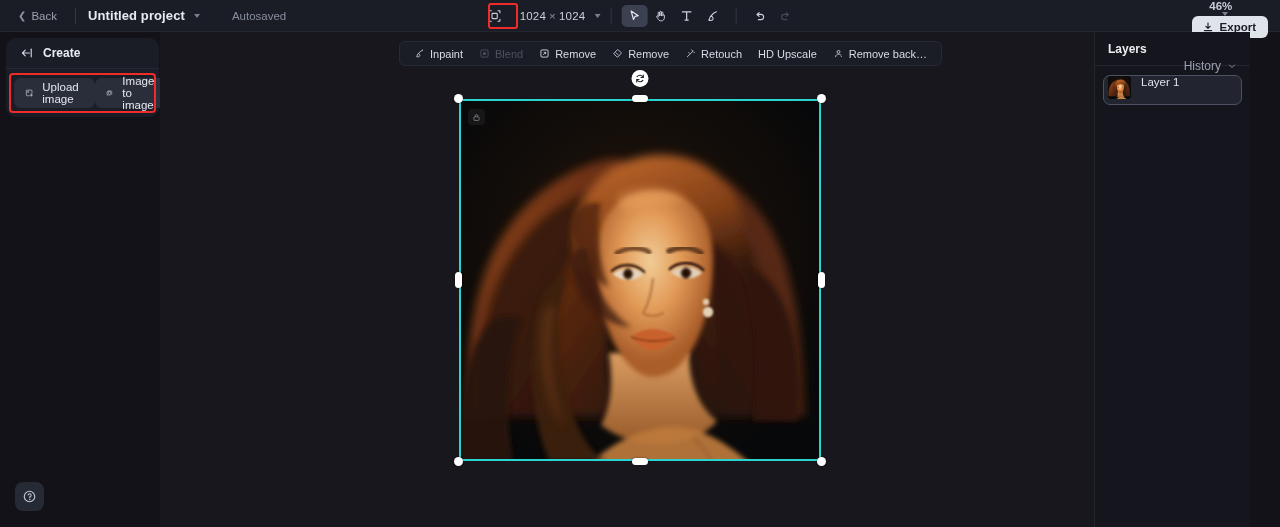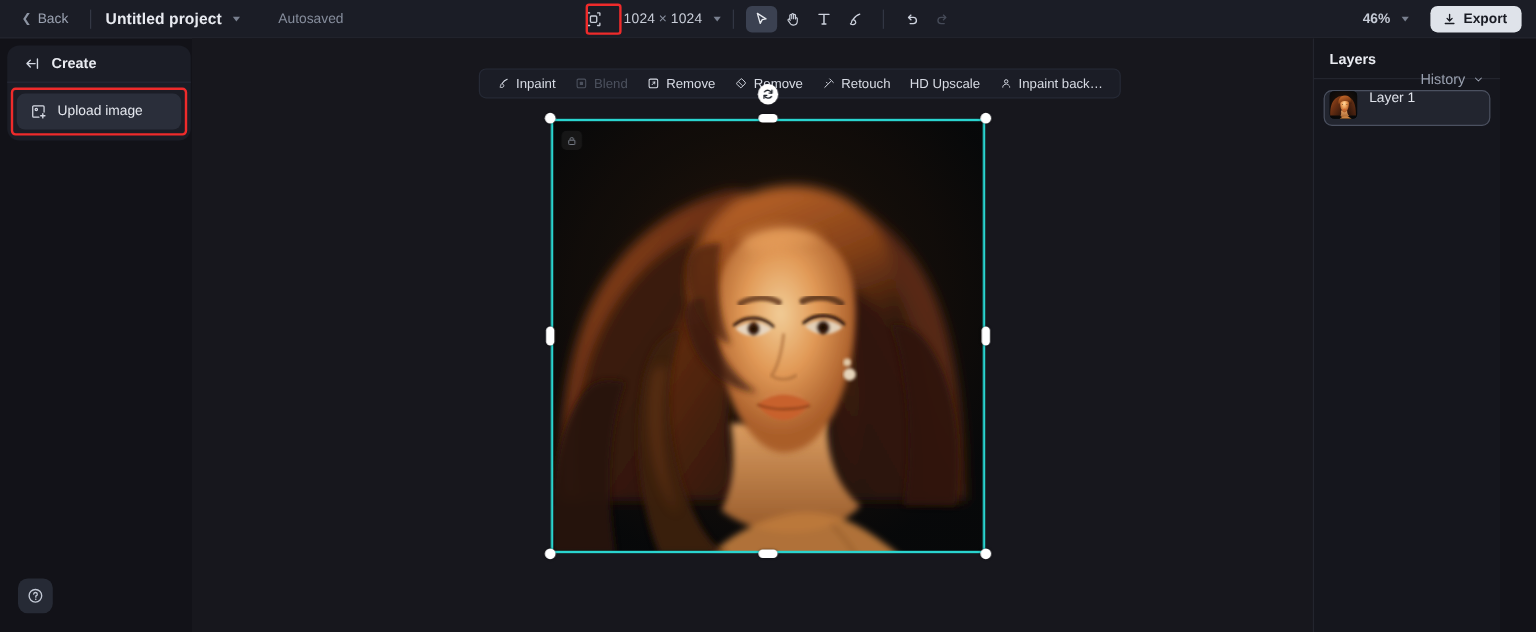--- a/index.html
+++ b/index.html
@@ -47,40 +47,40 @@
   .dim-txt { color: #c9ced9; font-size: 11.5px; margin-left: 12px; letter-spacing: .2px; }
   .dim-x { color: #8a91a0; margin: 0 3px; }
   .tool-sep { width: 1px; height: 16px; background: #343845; margin: 0 10px; }
   .tool-icon {
     width: 26px; height: 22px; display: flex; align-items: center; justify-content: center;
     border-radius: 5px; cursor: pointer;
   }
   .tool-icon.active { background: #3b4151; }
 
   .hdr-right {
-    position: absolute; right: 12px; top: 0; height: 32px; display: flex; align-items: center; gap: 0;
+    position: absolute; right: 12px; top: 0; height: 32px; display: flex; align-items: center; gap: 0; flex-direction: column;
   }
   .zoom-val { color: #c6cbd6; font-size: 11.5px; font-weight: bold; }
   .export-btn {
     display: flex; align-items: center; gap: 6px;
     background: #dfe3ea; color: #1a1c24; font-size: 11.5px; font-weight: bold;
     border-radius: 6px; padding: 5px 12px 5px 10px; margin-left: 18px; cursor: pointer;
   }
 
   
   .left-panel {
     position: absolute; left: 6px; top: 38px; width: 153px;
     background: #1b1d26; border-radius: 10px; padding-bottom: 9px;
   }
   .lp-head {
     height: 31px; display: flex; align-items: center; gap: 9px; padding: 0 14px;
     border-bottom: 1px solid #262936;
   }
   .lp-title { color: #e9ebf1; font-size: 12px; font-weight: bold; }
-  .lp-items { padding: 9px 8px 0 8px; display: flex; flex-direction: column; gap: 0; }
+  .lp-items { padding: 9px 8px 0 8px; display: flex; flex-direction: row; gap: 0; }
   .lp-item {
     display: flex; align-items: center; gap: 9px; height: 30px; padding: 0 11px;
     background: #2a2e3a; border-radius: 7px; color: #e4e7ee; font-size: 11.5px; cursor: pointer;
   }
   .upload-wrap { position: relative; }
   .upload-highlight {
     position: absolute; left: -5px; top: -5px; width: 147px; height: 40px;
     border: 2px solid #ef2b2b; border-radius: 4px; pointer-events: none;
   }
 
@@ -91,21 +91,21 @@
   }
 
   
   .canvas {
     position: absolute; left: 160px; top: 32px; width: 962px; height: 495px;
     background: #17171d;
   }
   .float-toolbar {
     position: absolute; left: 239px; top: 9px; height: 25px;
     background: #1b1d26; border: 1px solid #262a36; border-radius: 6px;
-    display: flex; align-items: flex-end; padding: 0 6px; gap: 0; margin-top: 16px;
+    display: flex; align-items: flex-end; padding: 0 6px; gap: 0;
   }
   .ft-item {
     display: flex; align-items: center; gap: 5px; height: 100%;
     padding: 0 8px; color: #d7dbe4; font-size: 11px; cursor: pointer; white-space: nowrap;
   }
   .ft-item.disabled { color: #4c515e; cursor: default; }
 
   .selection {
     position: absolute; left: 299px; top: 67px; width: 362px; height: 362px;
   }
@@ -256,20 +256,29 @@
             <path d="M13.4 8.4V3.4a.9.9 0 0 0-.9-.9h-9a.9.9 0 0 0-.9.9v9c0 .5.4.9.9.9h5" fill="none" stroke="#d6dae4" stroke-width="1.2" stroke-linecap="round"></path>
             <circle cx="6" cy="6" r="1.1" fill="none" stroke="#d6dae4" stroke-width="1.2"></circle>
             <path d="M12.2 10v4M10.2 12h4" stroke="#d6dae4" stroke-width="1.3" stroke-linecap="round"></path>
           </svg>
           <span>Upload image</span>
         </div>
         <div class="upload-highlight"></div>
       </div>
 
 
+      <div class="lp-item">
+        <svg width="14" height="14" viewBox="0 0 16 16">
+          <rect x="2.4" y="4.4" width="8.4" height="8.4" rx="1.4" fill="none" stroke="#d6dae4" stroke-width="1.2"></rect>
+          <path d="M5.4 3.2h6.4a1.4 1.4 0 0 1 1.4 1.4v6.2" fill="none" stroke="#d6dae4" stroke-width="1.2" stroke-linecap="round"></path>
+          <circle cx="5.4" cy="7" r=".95" fill="none" stroke="#d6dae4" stroke-width="1.1"></circle>
+          <path d="M3 11.4 5.8 9l2.4 2.2" fill="none" stroke="#d6dae4" stroke-width="1.1" stroke-linecap="round" stroke-linejoin="round"></path>
+        </svg>
+        <span>Image to image</span>
+      </div>
     </div>
   </div>
 
   <div class="help-btn">
     <svg width="15" height="15" viewBox="0 0 16 16">
       <circle cx="8" cy="8" r="5.6" fill="none" stroke="#c2c8d4" stroke-width="1.2"></circle>
       <path d="M6.5 6.4a1.6 1.6 0 1 1 1.9 1.8v1" fill="none" stroke="#c2c8d4" stroke-width="1.2" stroke-linecap="round"></path>
       <circle cx="8.3" cy="11.1" r=".72" fill="#c2c8d4"></circle>
     </svg>
   </div>
@@ -318,21 +327,21 @@
 
       <div class="ft-item">
         <span>HD Upscale</span>
       </div>
 
       <div class="ft-item">
         <svg width="11" height="11" viewBox="0 0 16 16">
           <circle cx="8" cy="5.6" r="2.1" fill="none" stroke="#d7dbe4" stroke-width="1.2"></circle>
           <path d="M3.8 12.6c0-2.2 1.9-3.6 4.2-3.6s4.2 1.4 4.2 3.6" fill="none" stroke="#d7dbe4" stroke-width="1.2" stroke-linecap="round" stroke-dasharray="2.2 1.6"></path>
         </svg>
-        <span>Inpaint back…</span>
+        <span>Remove back…</span>
       </div>
     </div>
 
     <div class="selection">
       <div class="sel-img">
         <svg width="362" height="362" viewBox="0 0 362 362">
           <defs>
             <radialGradient id="bgGlow" cx="48%" cy="42%" r="62%">
               <stop offset="0%" stop-color="#4a2a14"></stop>
               <stop offset="45%" stop-color="#1b1009"></stop>

